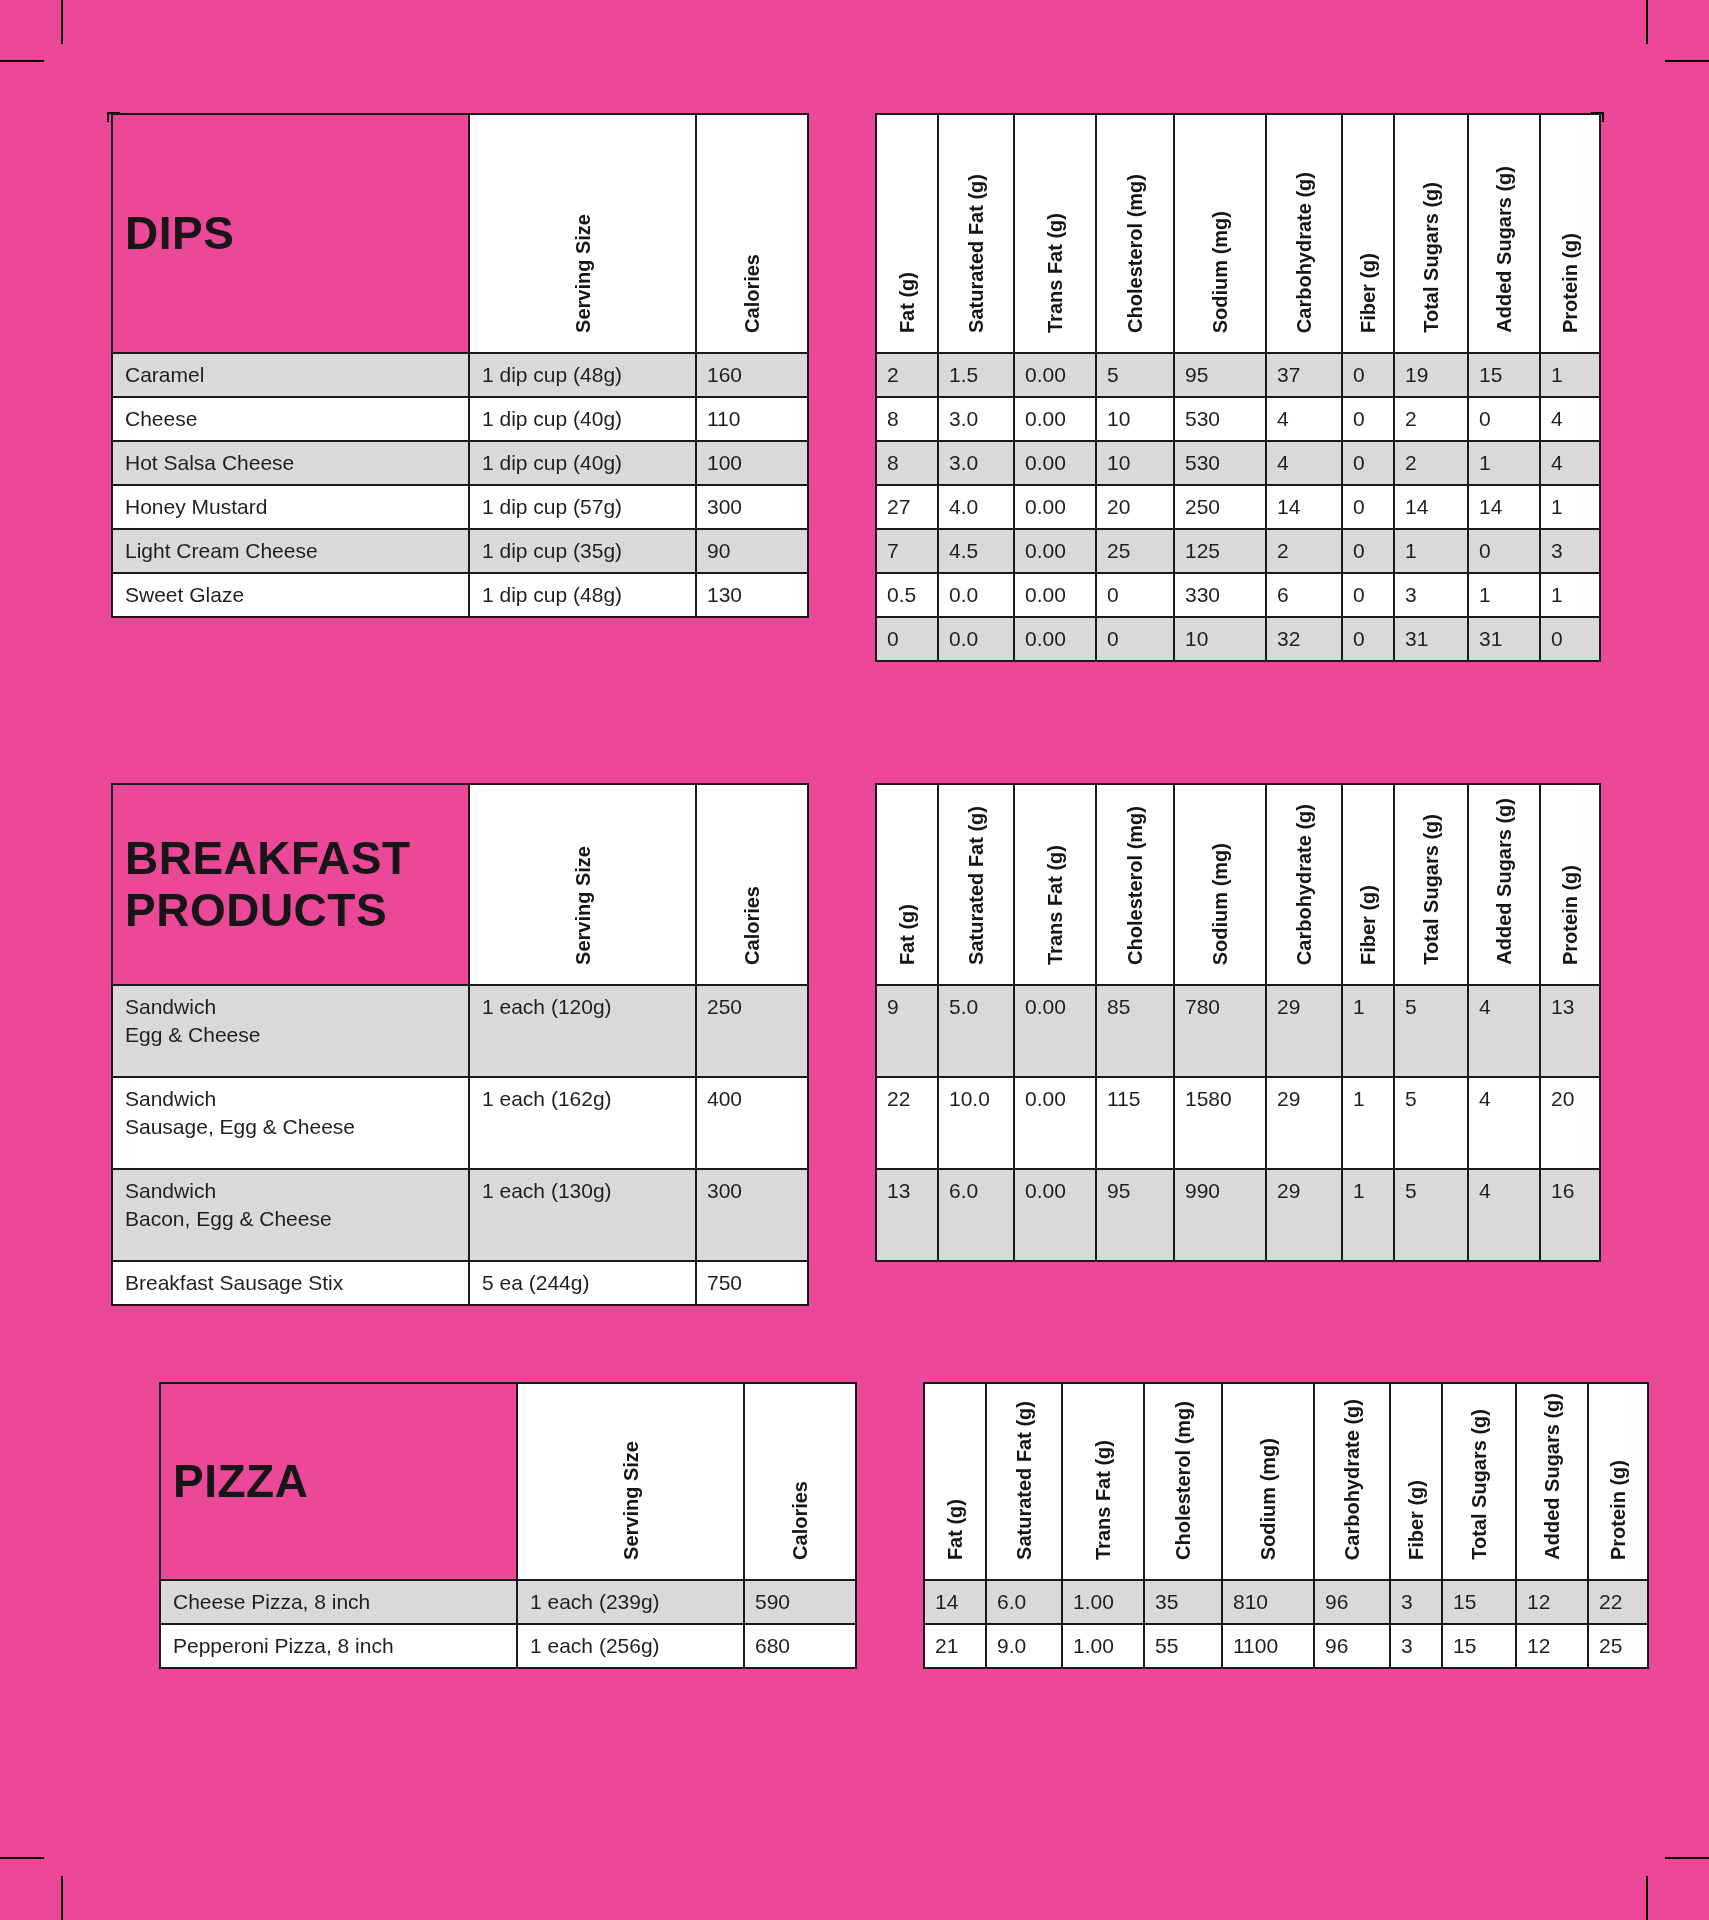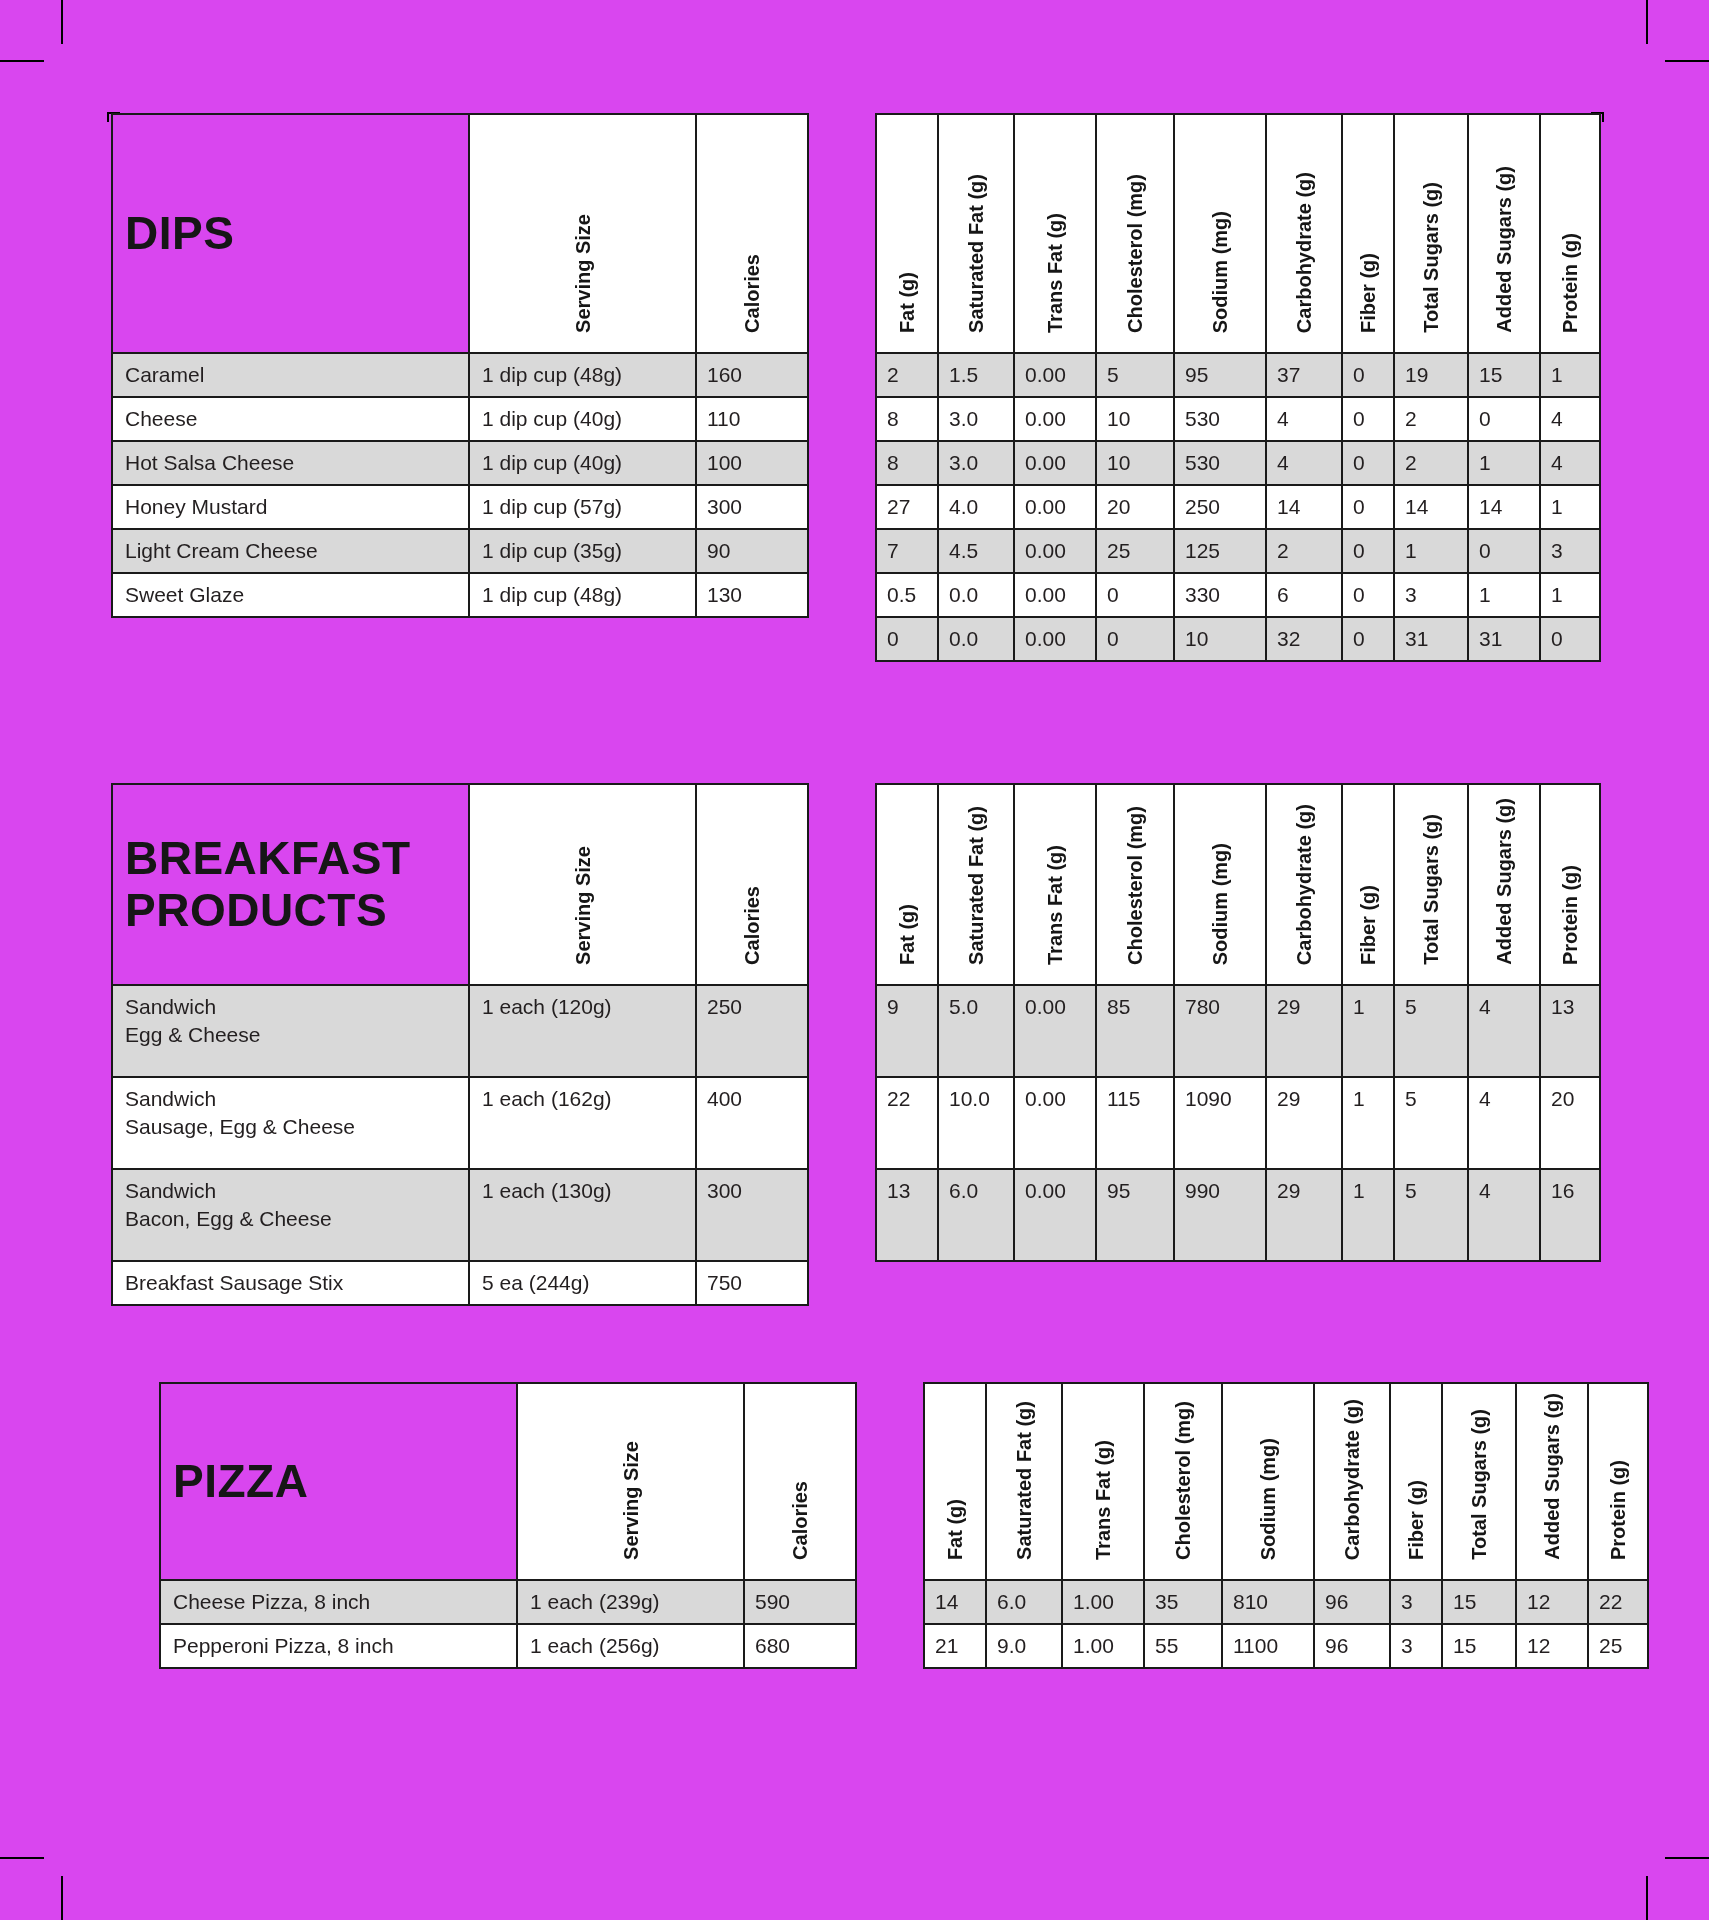--- a/index.html
+++ b/index.html
@@ -1,17 +1,17 @@
 <!DOCTYPE html>
 <html><head>
 <meta charset="utf-8">
 <style>
   html,body { margin:0; padding:0; background:#ffffff; }
   .page {
-    position:relative; width:1709px; height:1920px; background:#d946ef;
+    position:relative; width:1709px; height:1920px; background:#ec4899;
     font-family:"Liberation Sans", sans-serif; color:#231f20; overflow:hidden;
   }
 
   
   .crop { position:absolute; background:#000000; }
   .crop.v { width:2px; height:44px; }
   .crop.h { width:44px; height:2px; }
   .tick { position:absolute; width:11px; height:8px; }
   .tick.tl { border-top:2px solid #000; border-left:2px solid #000; }
   .tick.tr { border-top:2px solid #000; border-right:2px solid #000; }
@@ -332,21 +332,21 @@
               <td class="num-cell">1</td>
               <td class="num-cell">5</td>
               <td class="num-cell">4</td>
               <td class="num-cell">13</td>
             </tr>
             <tr class="multiline">
               <td class="num-cell">22</td>
               <td class="num-cell">10.0</td>
               <td class="num-cell">0.00</td>
               <td class="num-cell">115</td>
-              <td class="num-cell">1090</td>
+              <td class="num-cell">1580</td>
               <td class="num-cell">29</td>
               <td class="num-cell">1</td>
               <td class="num-cell">5</td>
               <td class="num-cell">4</td>
               <td class="num-cell">20</td>
             </tr>
             <tr class="multiline">
               <td class="num-cell">13</td>
               <td class="num-cell">6.0</td>
               <td class="num-cell">0.00</td>

